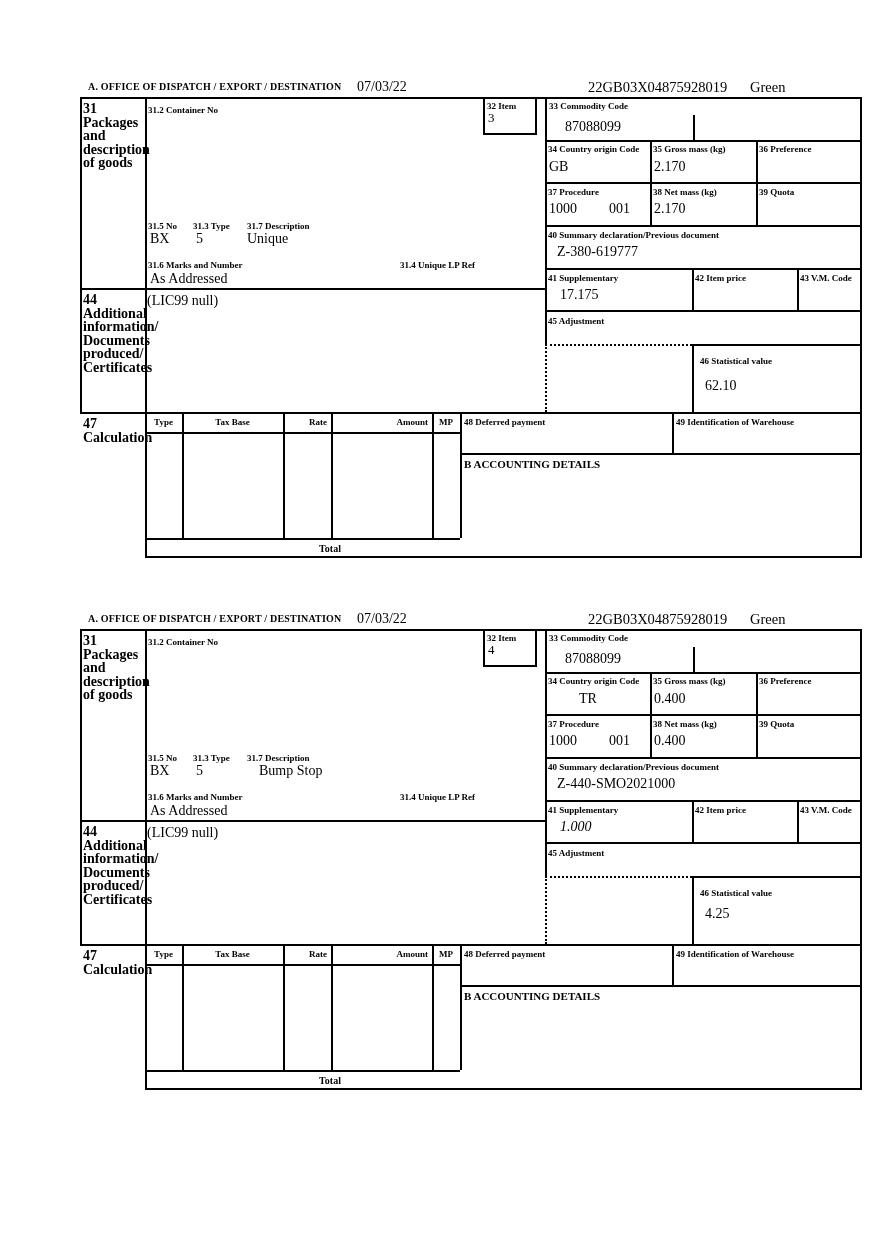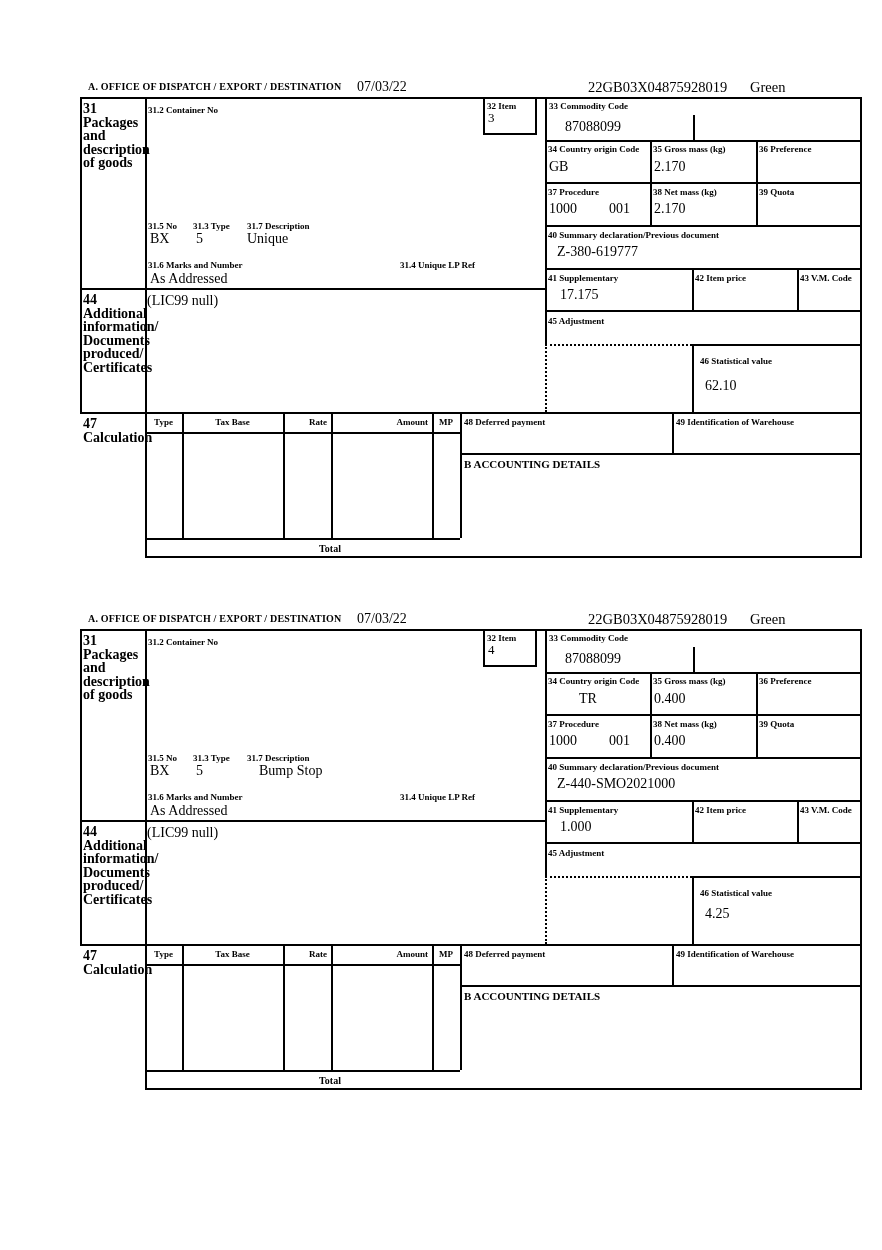--- a/index.html
+++ b/index.html
@@ -194,21 +194,21 @@
     <span class="lbl" style="left:679px;top:47px;">36 Preference</span>
     <span class="lbl" style="left:468px;top:90px;">37 Procedure</span>
     <span class="val" style="left:469px;top:105px;">1000</span>
     <span class="val" style="left:529px;top:105px;">001</span>
     <span class="lbl" style="left:573px;top:90px;">38 Net mass (kg)</span>
     <span class="val" style="left:574px;top:105px;">0.400</span>
     <span class="lbl" style="left:679px;top:90px;">39 Quota</span>
     <span class="lbl" style="left:468px;top:133px;">40 Summary declaration/Previous document</span>
     <span class="val" style="left:477px;top:148px;">Z-440-SMO2021000</span>
     <span class="lbl" style="left:468px;top:176px;">41 Supplementary</span>
-    <span class="val" style="left:480px;top:191px;">1.000</span>
+    <span class="val" style="left:480px;top:191px;font-style:italic;">1.000</span>
     <span class="lbl" style="left:615px;top:176px;">42 Item price</span>
     <span class="lbl" style="left:720px;top:176px;">43 V.M. Code</span>
     <span class="lbl" style="left:468px;top:219px;">45 Adjustment</span>
     <span class="lbl" style="left:620px;top:259px;">46 Statistical value</span>
     <span class="val" style="left:625px;top:278px;">4.25</span>
     <span class="lbl" style="left:68px;top:124px;">31.5 No</span>
     <span class="lbl" style="left:113px;top:124px;">31.3 Type</span>
     <span class="lbl" style="left:167px;top:124px;">31.7 Description</span>
     <span class="val" style="left:70px;top:135px;">BX</span>
     <span class="val" style="left:116px;top:135px;">5</span>

